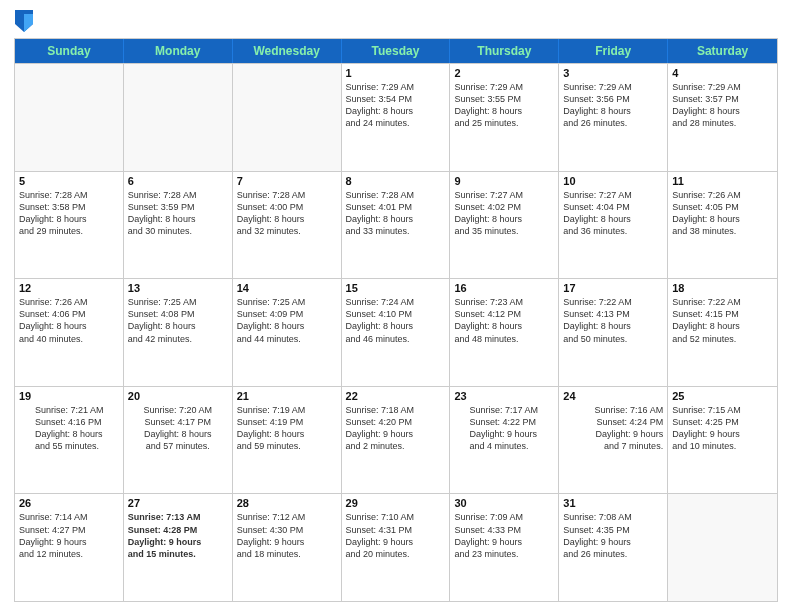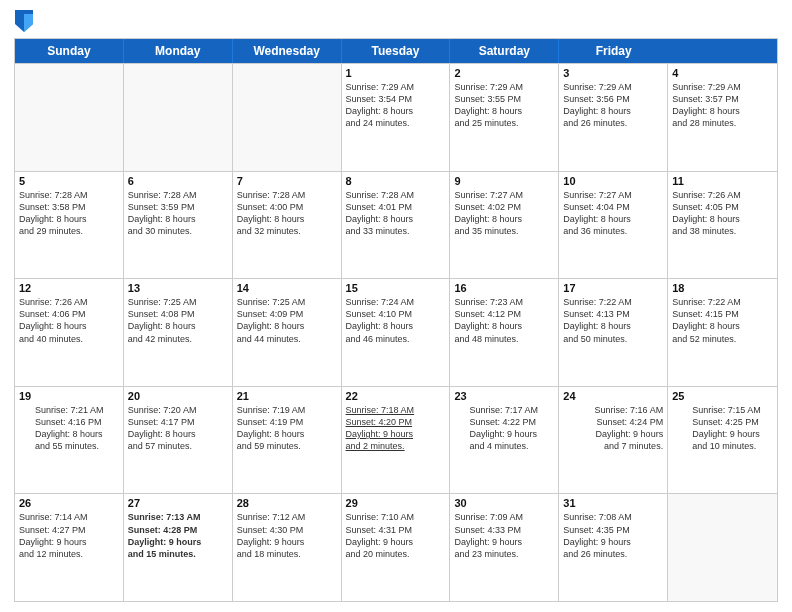--- a/index.html
+++ b/index.html
@@ -66,21 +66,21 @@
       display: flex;
       flex-direction: column;
       border: 1px solid #ccc;
     }
     .cal-header-row {
       display: grid;
       grid-template-columns: repeat(7, 1fr);
       background: #1565c0;
     }
     .cal-header-cell {
-      color: #ffffff;
+      color: #86efac;
       font-size: 12px;
       font-weight: bold;
       text-align: center;
       padding: 5px 2px;
       border-right: 1px solid #1e7ae0;
     }
     .cal-header-cell:last-child { border-right: none; }
     .cal-body {
       flex: 1;
       display: flex;
@@ -135,22 +135,23 @@
       <div class="title-location"></div>
     </div>
   </div>
 
   <div class="calendar">
     <div class="cal-header-row">
     <div class="cal-header-cell">Sunday</div>
         <div class="cal-header-cell">Monday</div>
         <div class="cal-header-cell">Wednesday</div>
         <div class="cal-header-cell">Tuesday</div>
+        <div class="cal-header-cell">Thursday</div>
+        <div class="cal-header-cell">Friday</div>
         <div class="cal-header-cell">Saturday</div>
-        <div class="cal-header-cell">Friday</div>
       </div>
 
     <div class="cal-body">
     <div class="cal-row">
           <div class="cal-cell empty"></div>
           <div class="cal-cell empty"></div>
           <div class="cal-cell empty"></div>
           <div class="cal-cell">
             <div class="day-num">1</div>
             <div class="day-info" style="white-space: pre-line;">Sunrise: 7:29 AM
@@ -285,56 +286,56 @@
         <div class="cal-row">
           <div class="cal-cell">
             <div class="day-num">19</div>
             <div class="day-info" style="white-space: pre-line; margin-left: 16px;">Sunrise: 7:21 AM
 Sunset: 4:16 PM
 Daylight: 8 hours
 and 55 minutes.</div>
           </div>
           <div class="cal-cell">
             <div class="day-num">20</div>
-            <div class="day-info" style="white-space: pre-line;">Sunrise: 7:20 AM
+            <div class="day-info" style="white-space: pre-line; text-align: center;">Sunrise: 7:20 AM
 Sunset: 4:17 PM
 Daylight: 8 hours
 and 57 minutes.</div>
           </div>
           <div class="cal-cell">
             <div class="day-num">21</div>
             <div class="day-info" style="white-space: pre-line;">Sunrise: 7:19 AM
 Sunset: 4:19 PM
 Daylight: 8 hours
 and 59 minutes.</div>
           </div>
           <div class="cal-cell">
             <div class="day-num">22</div>
-            <div class="day-info" style="white-space: pre-line; text-decoration: underline;">Sunrise: 7:18 AM
+            <div class="day-info" style="white-space: pre-line;">Sunrise: 7:18 AM
 Sunset: 4:20 PM
 Daylight: 9 hours
 and 2 minutes.</div>
           </div>
           <div class="cal-cell">
             <div class="day-num">23</div>
             <div class="day-info" style="white-space: pre-line; margin-left: 15px;">Sunrise: 7:17 AM
 Sunset: 4:22 PM
 Daylight: 9 hours
 and 4 minutes.</div>
           </div>
           <div class="cal-cell">
             <div class="day-num">24</div>
             <div class="day-info" style="white-space: pre-line; text-align: right;">Sunrise: 7:16 AM
 Sunset: 4:24 PM
 Daylight: 9 hours
 and 7 minutes.</div>
           </div>
           <div class="cal-cell">
             <div class="day-num">25</div>
-            <div class="day-info" style="white-space: pre-line; margin-left: 20px;">Sunrise: 7:15 AM
+            <div class="day-info" style="white-space: pre-line;">Sunrise: 7:15 AM
 Sunset: 4:25 PM
 Daylight: 9 hours
 and 10 minutes.</div>
           </div>
         </div>
         <div class="cal-row">
           <div class="cal-cell">
             <div class="day-num">26</div>
             <div class="day-info" style="white-space: pre-line;">Sunrise: 7:14 AM
 Sunset: 4:27 PM

